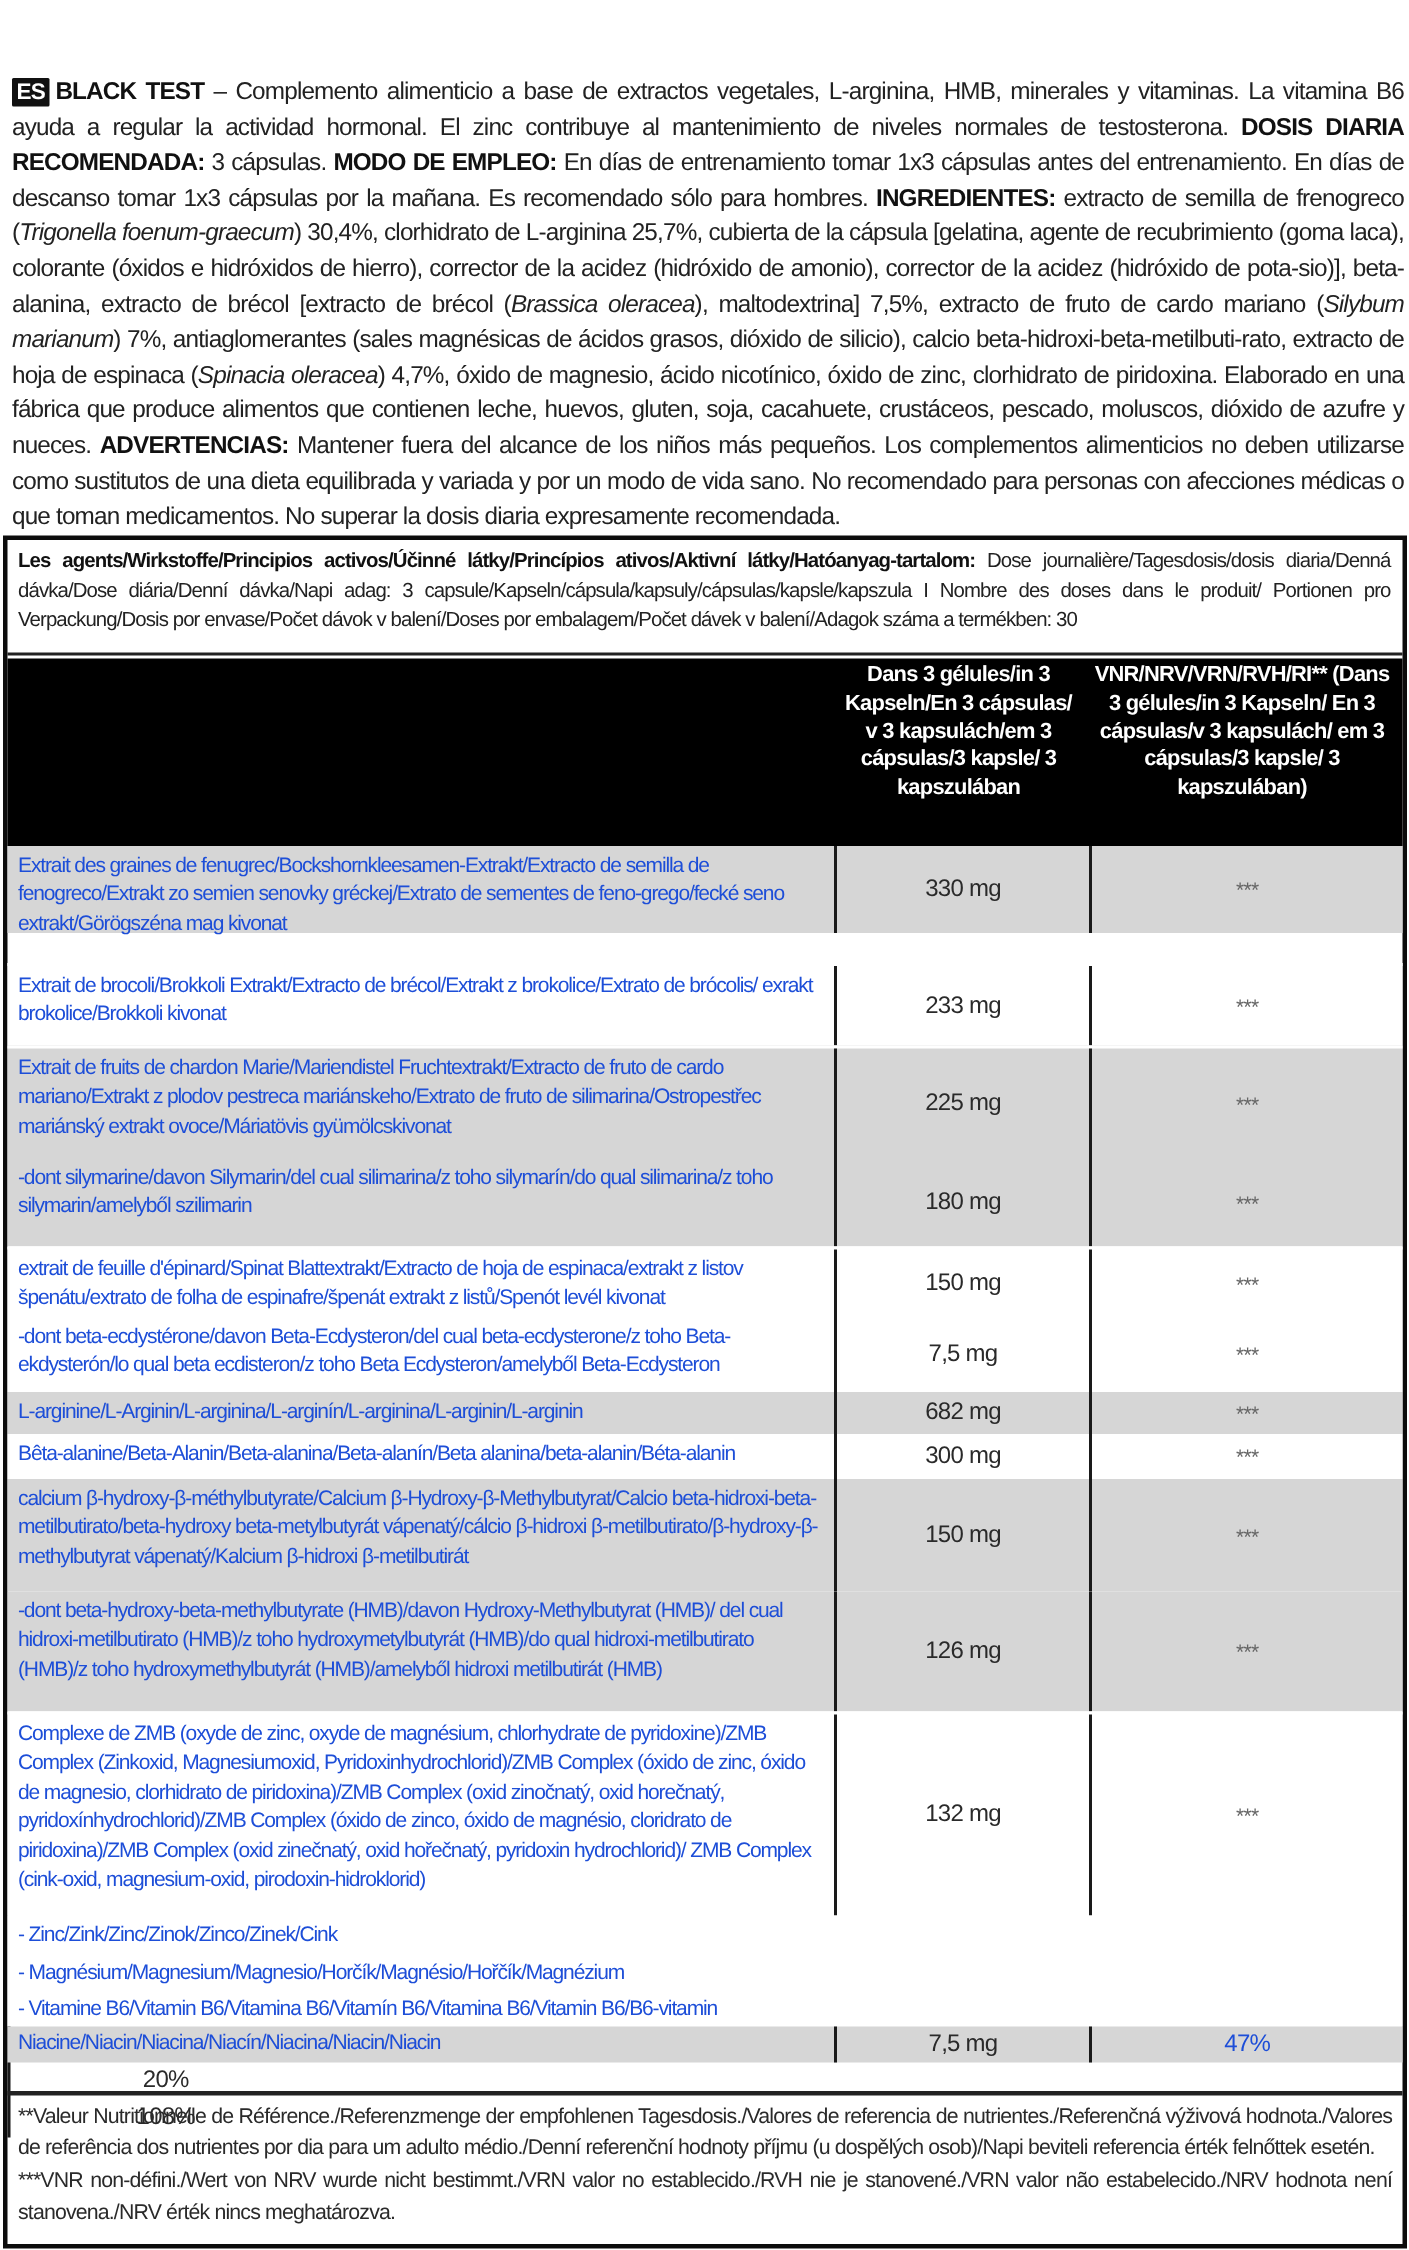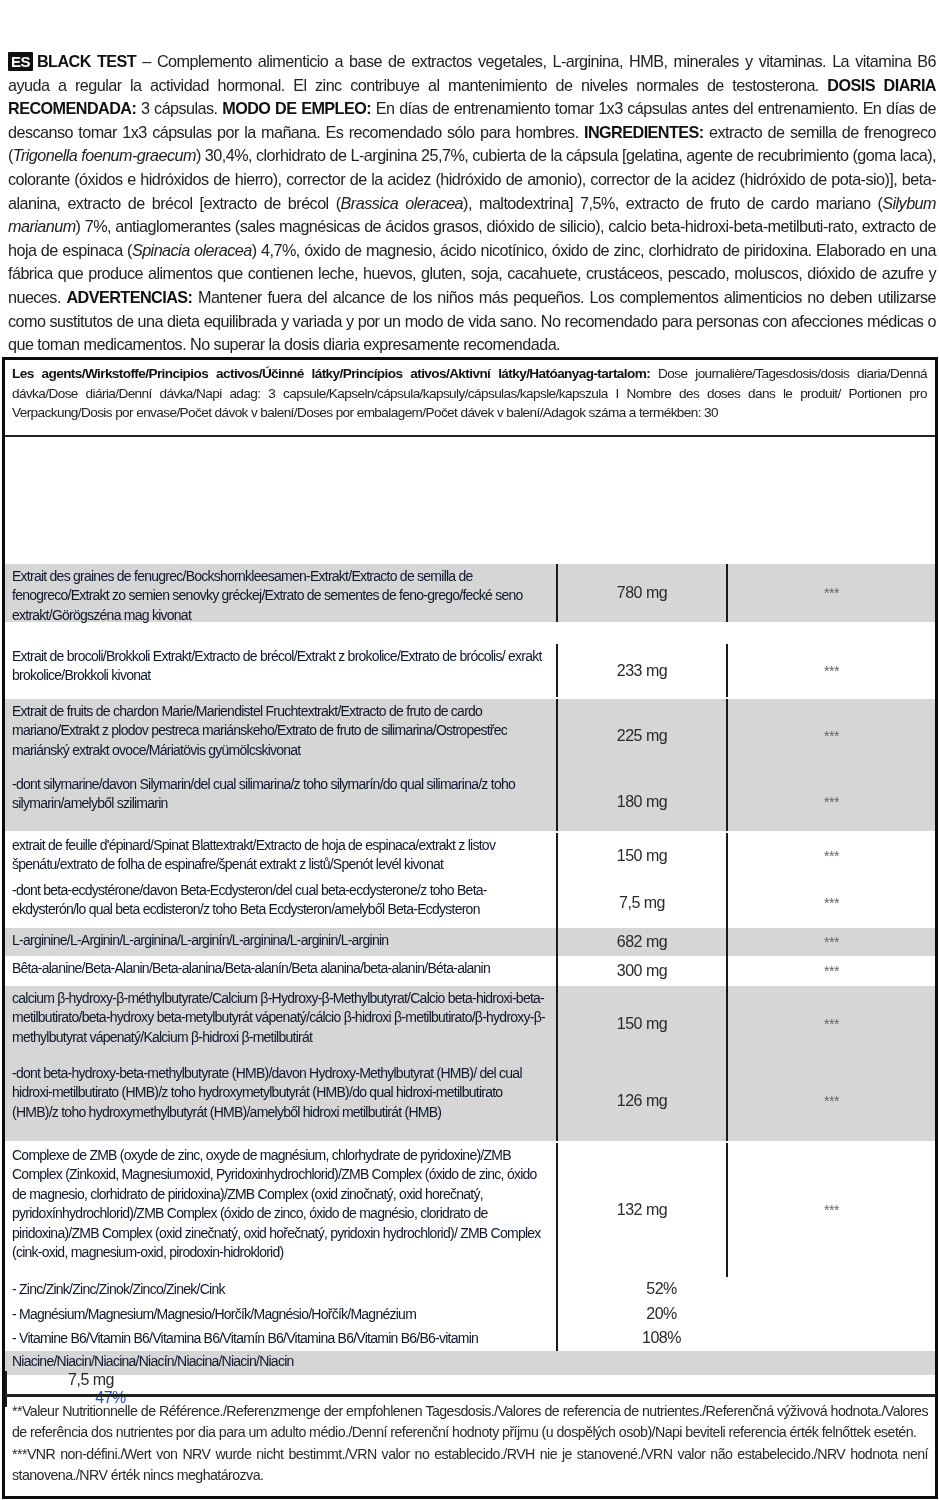--- a/index.html
+++ b/index.html
@@ -38,21 +38,21 @@
     padding-top: 2px;
   }
   .th1 { left: 553px; width: 162px; }
   .th2 { left: 720px; width: 206px; }
   .rows { position: absolute; left: 0; top: 204px; width: 930px; }
   .row { position: relative; width: 930px; display: flex; }
   .row.grey { background: #d6d6d6; }
   .row.white { background: #fff; }
   .c-name {
     width: 551px; padding: 3px 6px 0 7px; font-size: 14px; line-height: 19.4px;
-    letter-spacing: -0.75px; color: #0f172a;
+    letter-spacing: -0.75px; color: #1d4ed8;
   }
   .c-amt, .c-vnr {
     display: flex; align-items: center; justify-content: center;
     font-size: 16px; color: #2a2a2a; letter-spacing: -0.5px;
   }
   .c-amt { width: 170px; border-left: 2px solid #1a1a1a; }
   .c-vnr { width: 209px; border-left: 2px solid #1a1a1a; font-size: 14px; color: #666; }
   .sep-top { border-top: 2px solid #fff; }
   .sub .c-amt, .sub .c-vnr { color: #2a2a2a; font-size: 16px; }
   .stack { display: flex; flex-direction: column; justify-content: flex-end; padding-bottom: 0; }
@@ -68,25 +68,29 @@
 
 <div class="intro">
   <span class="es-badge">ES</span><b>BLACK TEST</b><span> – Complemento alimenticio a base de extractos vegetales, L-arginina, HMB, minerales y vitaminas. La vitamina B6 ayuda a regular la actividad hormonal. El zinc contribuye al mantenimiento de niveles normales de testosterona. </span><b>DOSIS DIARIA RECOMENDADA:</b><span> 3 cápsulas. </span><b>MODO DE EMPLEO:</b><span> En días de entrenamiento tomar 1x3 cápsulas antes del entrenamiento. En días de descanso tomar 1x3 cápsulas por la mañana. Es recomendado sólo para hombres. </span><b>INGREDIENTES:</b><span> extracto de semilla de frenogreco (</span><i>Trigonella foenum-graecum</i><span>) 30,4%, clorhidrato de L-arginina 25,7%, cubierta de la cápsula [gelatina, agente de recubrimiento (goma laca), colorante (óxidos e hidróxidos de hierro), corrector de la acidez (hidróxido de amonio), corrector de la acidez (hidróxido de pota-sio)], beta-alanina, extracto de brécol [extracto de brécol (</span><i>Brassica oleracea</i><span>), maltodextrina] 7,5%, extracto de fruto de cardo mariano (</span><i>Silybum marianum</i><span>) 7%, antiaglomerantes (sales magnésicas de ácidos grasos, dióxido de silicio), calcio beta-hidroxi-beta-metilbuti-rato, extracto de hoja de espinaca (</span><i>Spinacia oleracea</i><span>) 4,7%, óxido de magnesio, ácido nicotínico, óxido de zinc, clorhidrato de piridoxina. Elaborado en una fábrica que produce alimentos que contienen leche, huevos, gluten, soja, cacahuete, crustáceos, pescado, moluscos, dióxido de azufre y nueces. </span><b>ADVERTENCIAS:</b><span>  Mantener fuera del alcance de los niños más pequeños. Los complementos alimenticios no deben utilizarse como sustitutos de una dieta equilibrada y variada y por un modo de vida sano. No recomendado para personas con afecciones médicas o que toman medicamentos. No superar la dosis diaria expresamente recomendada.</span>
 </div>
 
 <div class="box">
   <div class="agents">
     <b>Les agents/Wirkstoffe/Principios activos/Účinné látky/Princípios ativos/Aktivní látky/Hatóanyag-tartalom:</b><span> Dose journalière/Tagesdosis/dosis diaria/Denná dávka/Dose diária/Denní dávka/Napi adag: 3 capsule/Kapseln/cápsula/kapsuly/cápsulas/kapsle/kapszula I Nombre des doses dans le produit/ Portionen pro Verpackung/Dosis por envase/Počet dávok v balení/Doses por embalagem/Počet dávek v balení/Adagok száma a termékben: 30</span>
   </div>
 
+  <div class="thead">
+    <div class="th th1">Dans 3 gélules/in 3 Kapseln/En 3 cápsulas/ v 3 kapsulách/em 3 cápsulas/3 kapsle/ 3 kapszulában</div>
+    <div class="th th2">VNR/NRV/VRN/RVH/RI** (Dans 3 gélules/in 3 Kapseln/ En 3 cápsulas/v 3 kapsulách/ em 3 cápsulas/3 kapsle/ 3 kapszulában)</div>
+  </div>
 
   <div class="rows" id="rows">
       <div class="row grey" style="height: 58px;">
         <div class="c-name">Extrait des graines de fenugrec/Bockshornkleesamen-Extrakt/Extracto de semilla de fenogreco/Extrakt zo semien senovky gréckej/Extrato de sementes de feno-grego/fecké seno extrakt/Görögszéna mag kivonat</div>
-        <div class="c-amt">780 mg</div>
+        <div class="c-amt">330 mg</div>
         <div class="c-vnr">***</div>
       </div>
       <div class="row white sep-top" style="height: 55px; margin-top: 20px;">
         <div class="c-name">Extrait de brocoli/Brokkoli Extrakt/Extracto de brécol/Extrakt z brokolice/Extrato de brócolis/ exrakt brokolice/Brokkoli kivonat</div>
         <div class="c-amt">233 mg</div>
         <div class="c-vnr">***</div>
       </div>
       <div class="row grey sep-top" style="height: 75px;">
         <div class="c-name">Extrait de fruits de chardon Marie/Mariendistel Fruchtextrakt/Extracto de fruto de cardo mariano/Extrakt z plodov pestreca mariánskeho/Extrato de fruto de silimarina/Ostropestřec mariánský extrakt ovoce/Máriatövis gyümölcskivonat</div>
         <div class="c-amt">225 mg</div>
@@ -125,33 +129,33 @@
       <div class="row grey" style="height: 80px;">
         <div class="c-name">-dont beta-hydroxy-beta-methylbutyrate (HMB)/davon Hydroxy-Methylbutyrat (HMB)/ del cual hidroxi-metilbutirato (HMB)/z toho hydroxymetylbutyrát (HMB)/do qual hidroxi-metilbutirato (HMB)/z toho hydroxymethylbutyrát (HMB)/amelyből hidroxi metilbutirát (HMB)</div>
         <div class="c-amt">126 mg</div>
         <div class="c-vnr">***</div>
       </div>
       <div class="row white sep-top" style="height: 136px;">
         <div class="c-name">Complexe de ZMB (oxyde de zinc, oxyde de magnésium, chlorhydrate de pyridoxine)/ZMB Complex (Zinkoxid, Magnesiumoxid, Pyridoxinhydrochlorid)/ZMB Complex (óxido de zinc, óxido de magnesio, clorhidrato de piridoxina)/ZMB Complex (oxid zinočnatý, oxid horečnatý, pyridoxínhydrochlorid)/ZMB Complex (óxido de zinco, óxido de magnésio, cloridrato de piridoxina)/ZMB Complex (oxid zinečnatý, oxid hořečnatý, pyridoxin hydrochlorid)/ ZMB Complex (cink-oxid, magnesium-oxid, pirodoxin-hidroklorid)</div>
         <div class="c-amt">132 mg</div>
         <div class="c-vnr">***</div>
       </div>
-      <div class="row white sub" style="height: 74px;">
+      <div class="row white sub" style="height: 74px; flex-direction: column;">
         <div class="c-name" style="padding-top:0">
           <div style="line-height:24.6px">- Zinc/Zink/Zinc/Zinok/Zinco/Zinek/Cink</div>
           <div style="line-height:24.6px">- Magnésium/Magnesium/Magnesio/Horčík/Magnésio/Hořčík/Magnézium</div>
           <div style="line-height:24.6px">- Vitamine B6/Vitamin B6/Vitamina B6/Vitamín B6/Vitamina B6/Vitamin B6/B6-vitamin</div>
         </div>
         <div class="c-vnr stack" style="color:#2a2a2a;font-size:16px">
           <div>52%</div>
           <div>20%</div>
           <div>108%</div>
         </div>
       </div>
-      <div class="row grey sub" style="height: 24px; flex-direction: column;">
+      <div class="row grey sub" style="height: 24px;">
         <div class="c-name" style="padding-top:1px">Niacine/Niacin/Niacina/Niacín/Niacina/Niacin/Niacin</div>
         <div class="c-amt">7,5 mg</div>
         <div class="c-vnr" style="color:#1d4ed8;font-size:16px">47%</div>
       </div>
     </div>
 
   <div class="foot">
     <div>**Valeur Nutritionnelle de Référence./Referenzmenge der empfohlenen Tagesdosis./Valores de referencia de nutrientes./Referenčná výživová hodnota./Valores de referência dos nutrientes por dia para um adulto médio./Denní referenční hodnoty příjmu (u dospělých osob)/Napi beviteli referencia érték felnőttek esetén.</div>
     <div>***VNR non-défini./Wert von NRV wurde nicht bestimmt./VRN valor no establecido./RVH nie je stanovené./VRN valor não estabelecido./NRV hodnota není stanovena./NRV érték nincs meghatározva.</div>
   </div>

